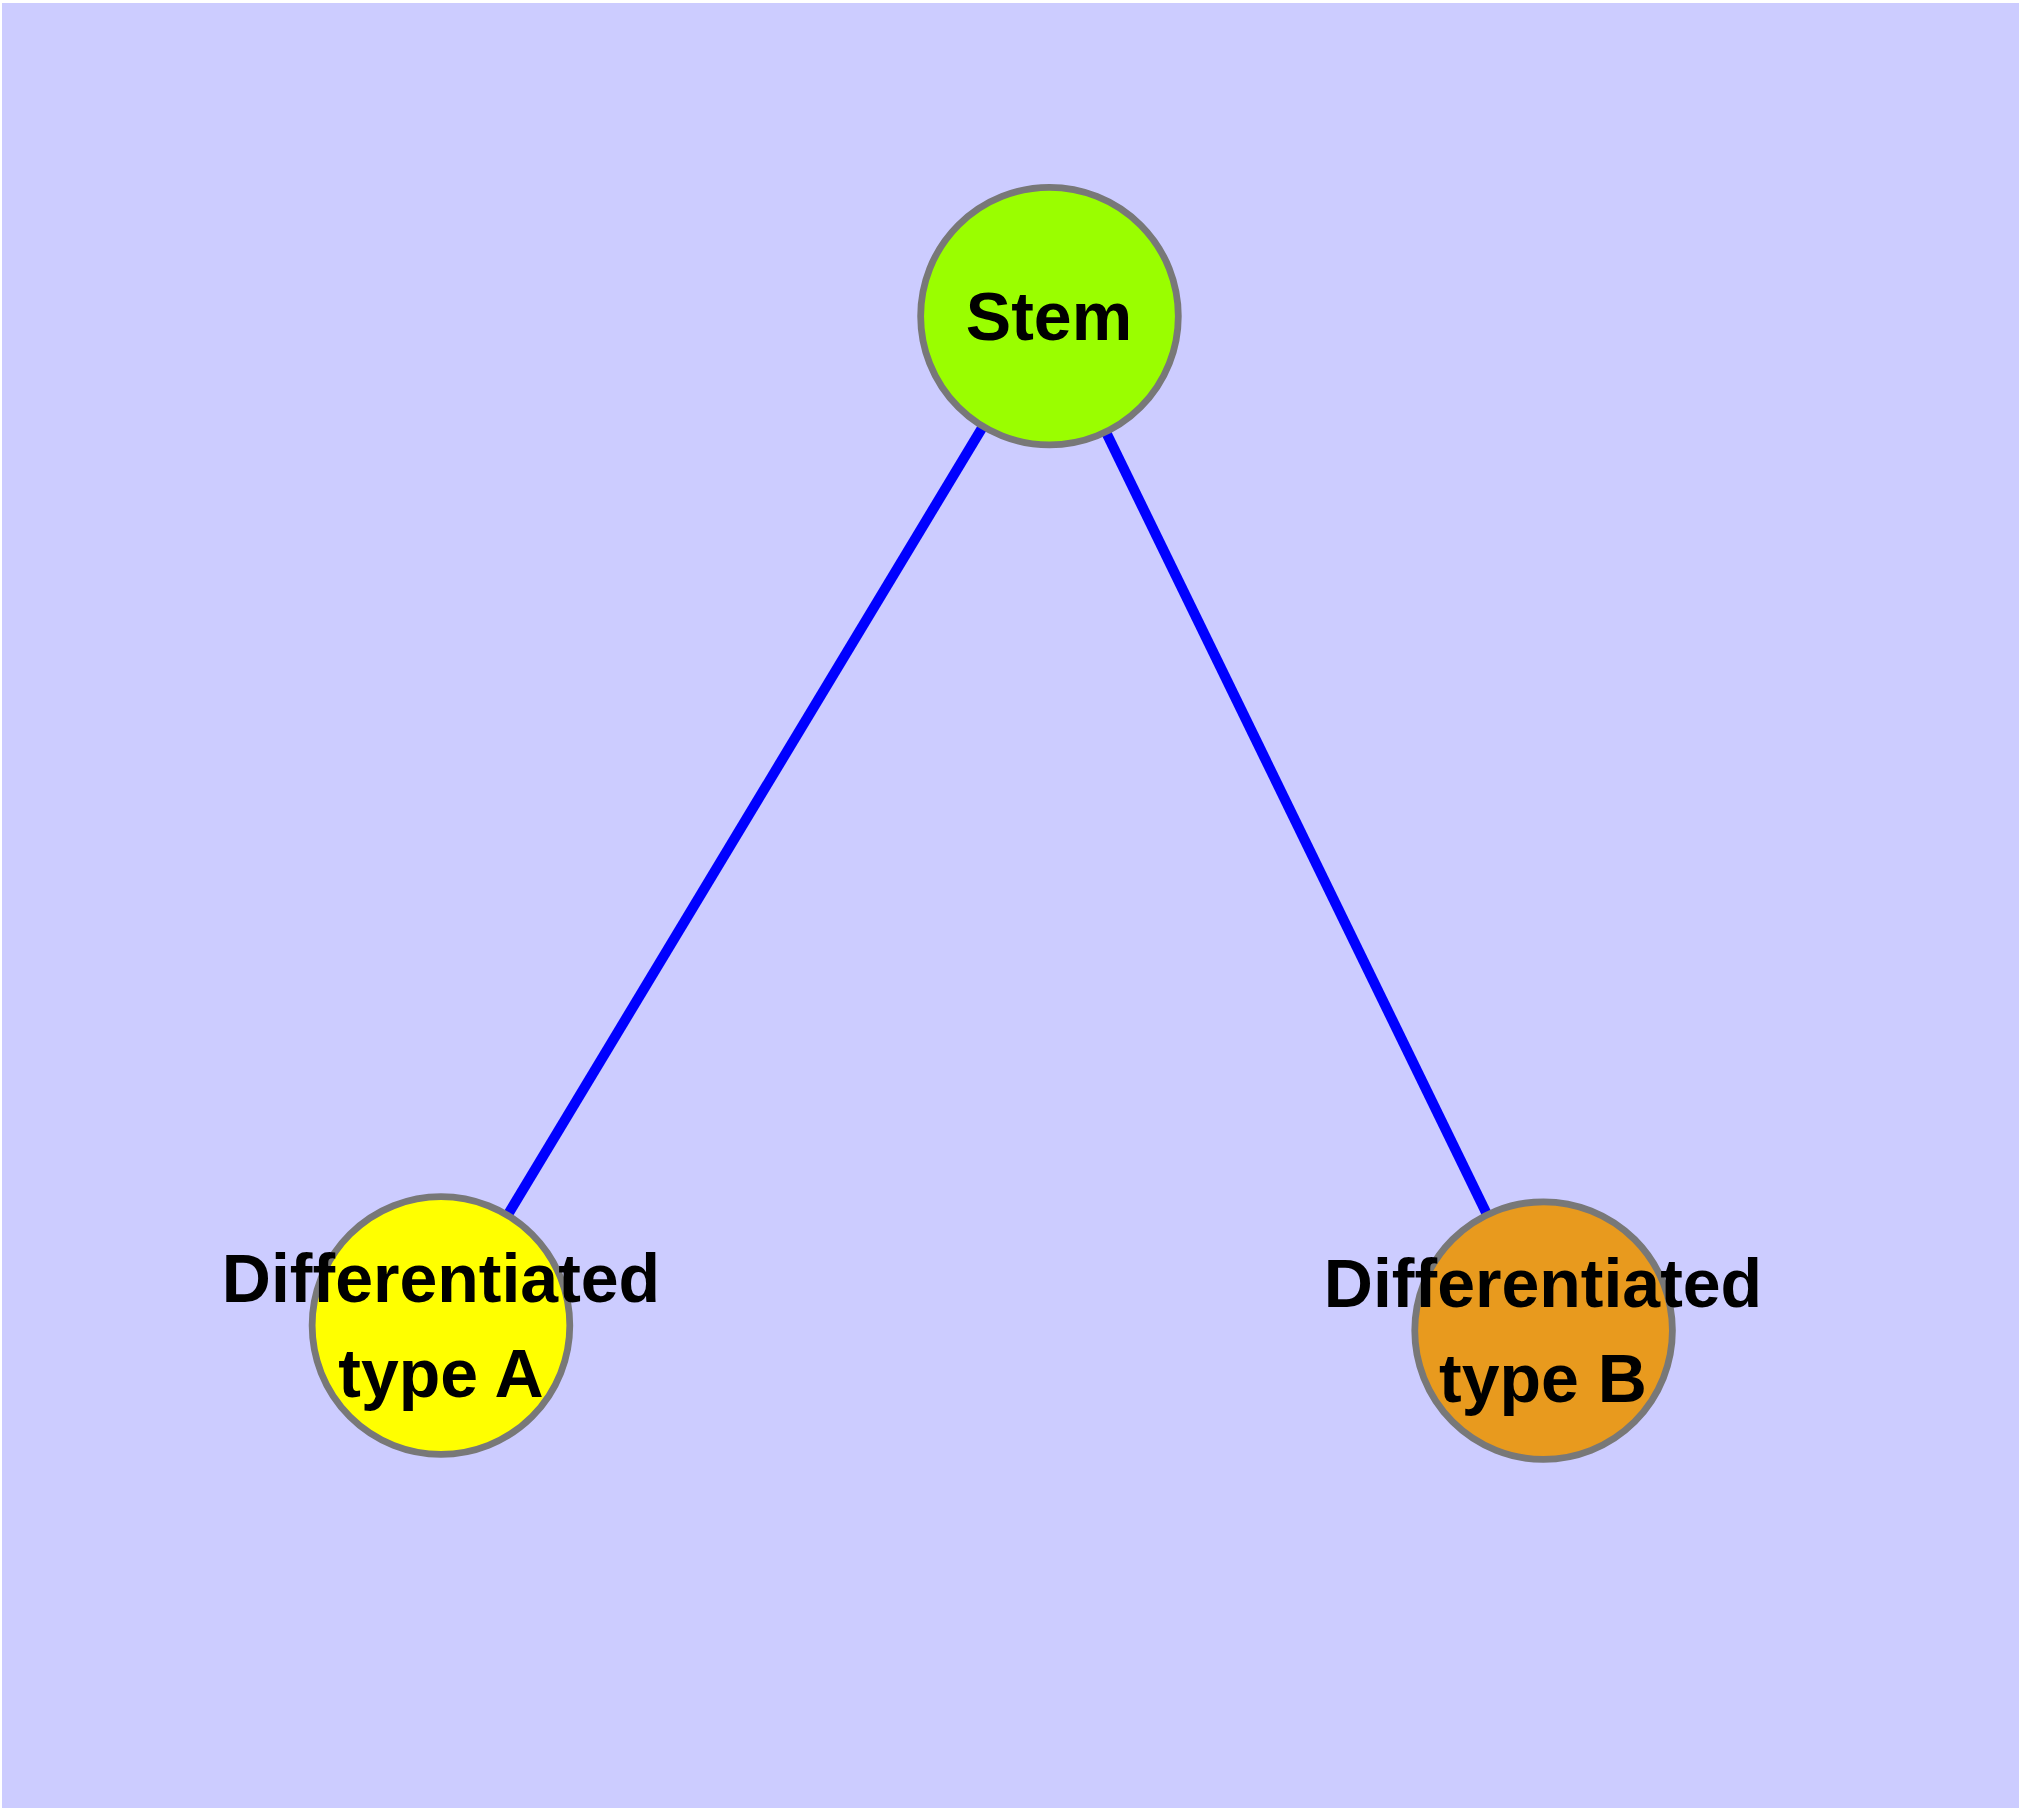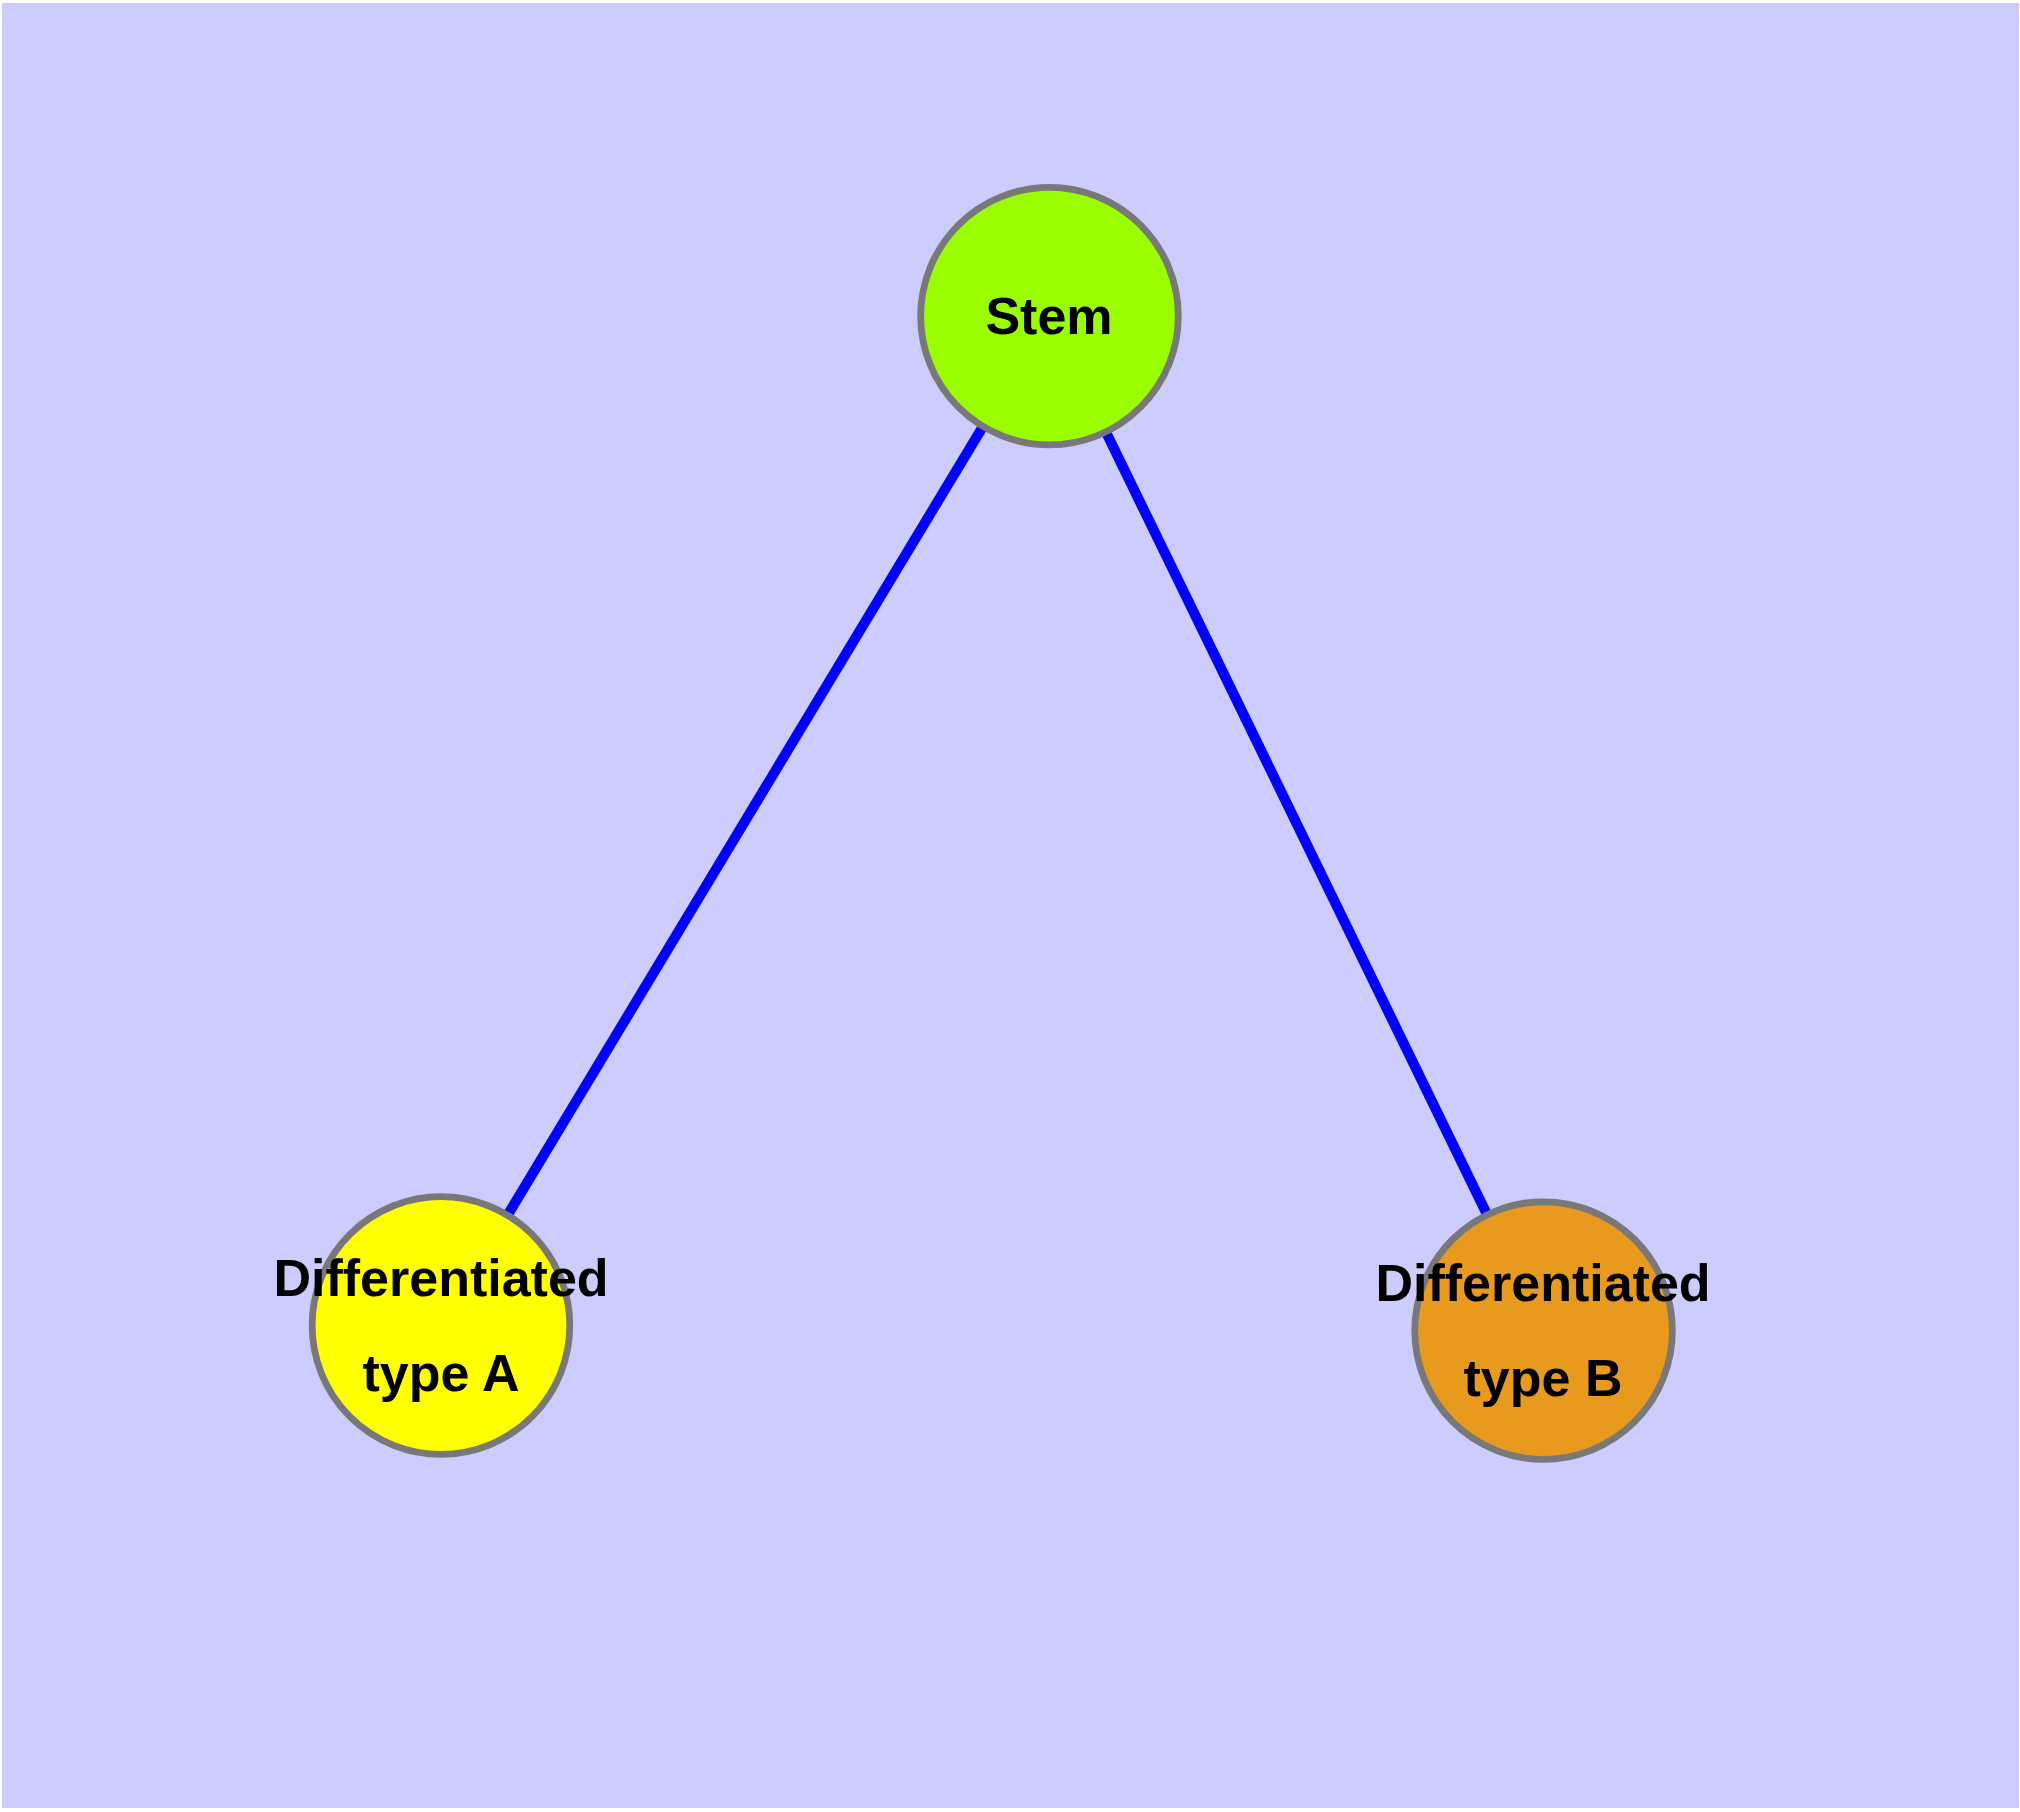--- a/index.html
+++ b/index.html
@@ -28,21 +28,21 @@
     top: 0;
     width: 2021px;
     height: 1812px;
   }
   .node-label {
     position: absolute;
     transform: translate(-50%, -50%);
     white-space: pre-line;
     text-align: center;
     font-weight: bold;
-    font-size: 52px;
+    font-size: 68px;
     line-height: 95px;
     letter-spacing: 0;
     color: #000000;
     pointer-events: none;
   }
 </style>
 </head>
 <body style="background: rgb(255, 255, 255);">
 
 <div class="stage">

